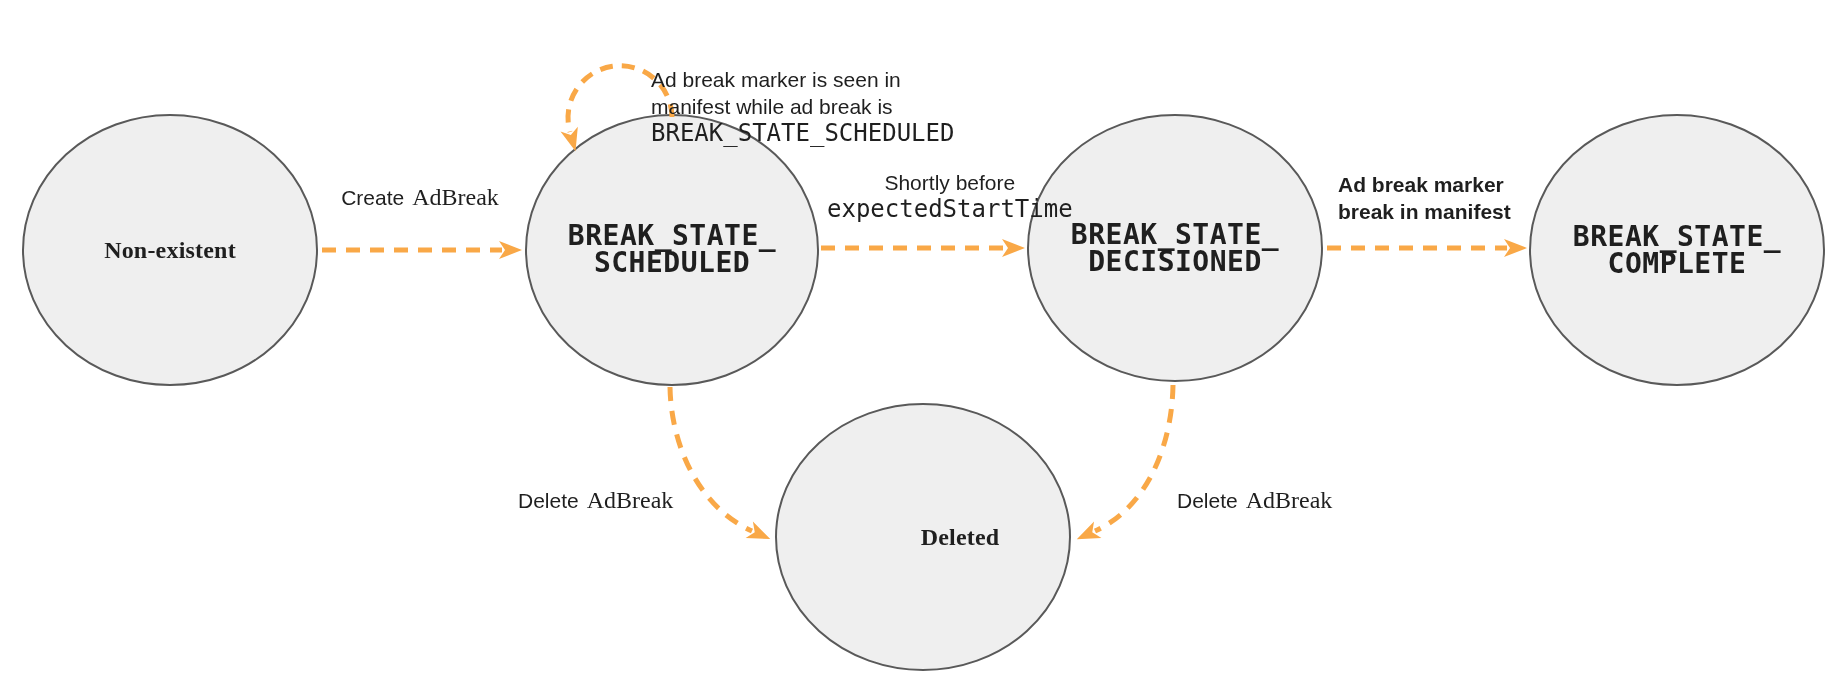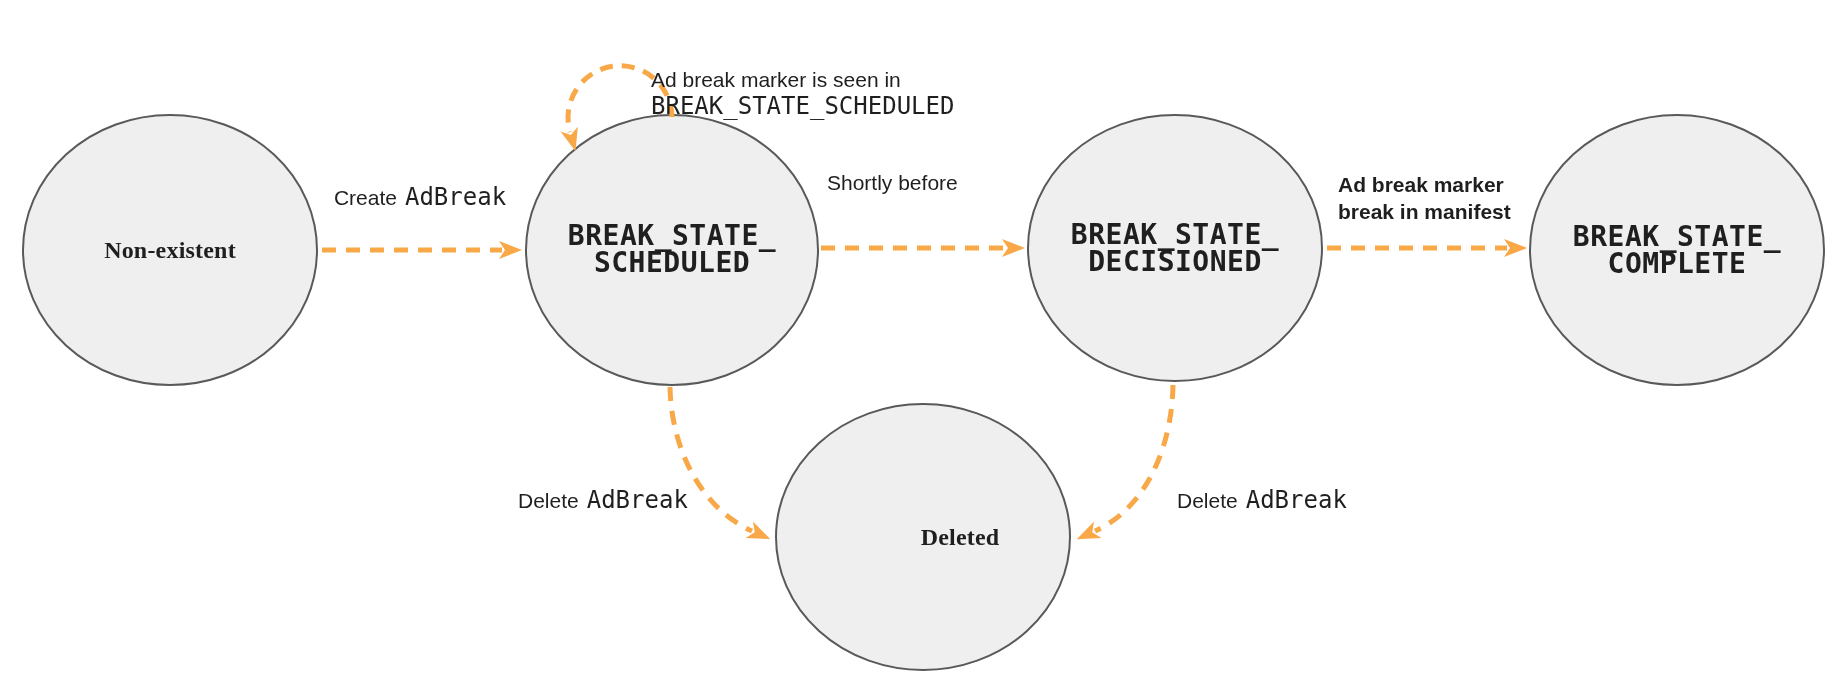--- a/index.html
+++ b/index.html
@@ -29,21 +29,21 @@
   .edge-label{
     position:absolute;
     font-size:21px;line-height:27px;
     white-space:nowrap;
   }
   .edge-label.centered{transform:translate(-50%,-50%);}
   .code{
     font-family:"DejaVu Sans Mono",monospace;
     font-size:24px;
   }
-  .plain + .code{margin-left:8px;}
+  .plain + .code{margin-left:8px;font-family:Liberation Serif, serif;}
 </style>
 </head>
 <body>
 
 <div class="canvas">
 
   <svg class="layer" width="1844" height="687" viewBox="0 0 1844 687">
     <defs>
       <marker id="ah" markerUnits="userSpaceOnUse" markerWidth="26" markerHeight="22" refX="4" refY="10" orient="auto">
         <path d="M1,1 L24,10 L1,19 L7,10 Z" fill="#F9A847"></path>
@@ -87,25 +87,27 @@
   </div>
 
   <div class="node-label sans-bold" style="left:960px;top:537px;">Deleted</div>
 
   <div class="edge-label centered" style="left:420px;top:197px;">
     <span class="plain">Create</span><span class="code">AdBreak</span>
   </div>
 
   <div class="edge-label" style="left:651px;top:30px;margin-top:36px;">
     <div>Ad break marker is seen in</div>
+    <div>manifest while ad break is</div>
     <div class="code">BREAK_STATE_SCHEDULED</div>
   </div>
 
   <div class="edge-label" style="left:827px;top:169px;text-align:center;">
     <div>Shortly before</div>
+    <div class="code">expectedStartTime</div>
   </div>
 
   <div class="edge-label" style="left:1338px;top:171px;font-weight:bold;">
     <div>Ad break marker</div>
     <div>break in manifest</div>
   </div>
 
   <div class="edge-label" style="left:518px;top:487px;">
     <span class="plain">Delete</span><span class="code">AdBreak</span>
   </div>

